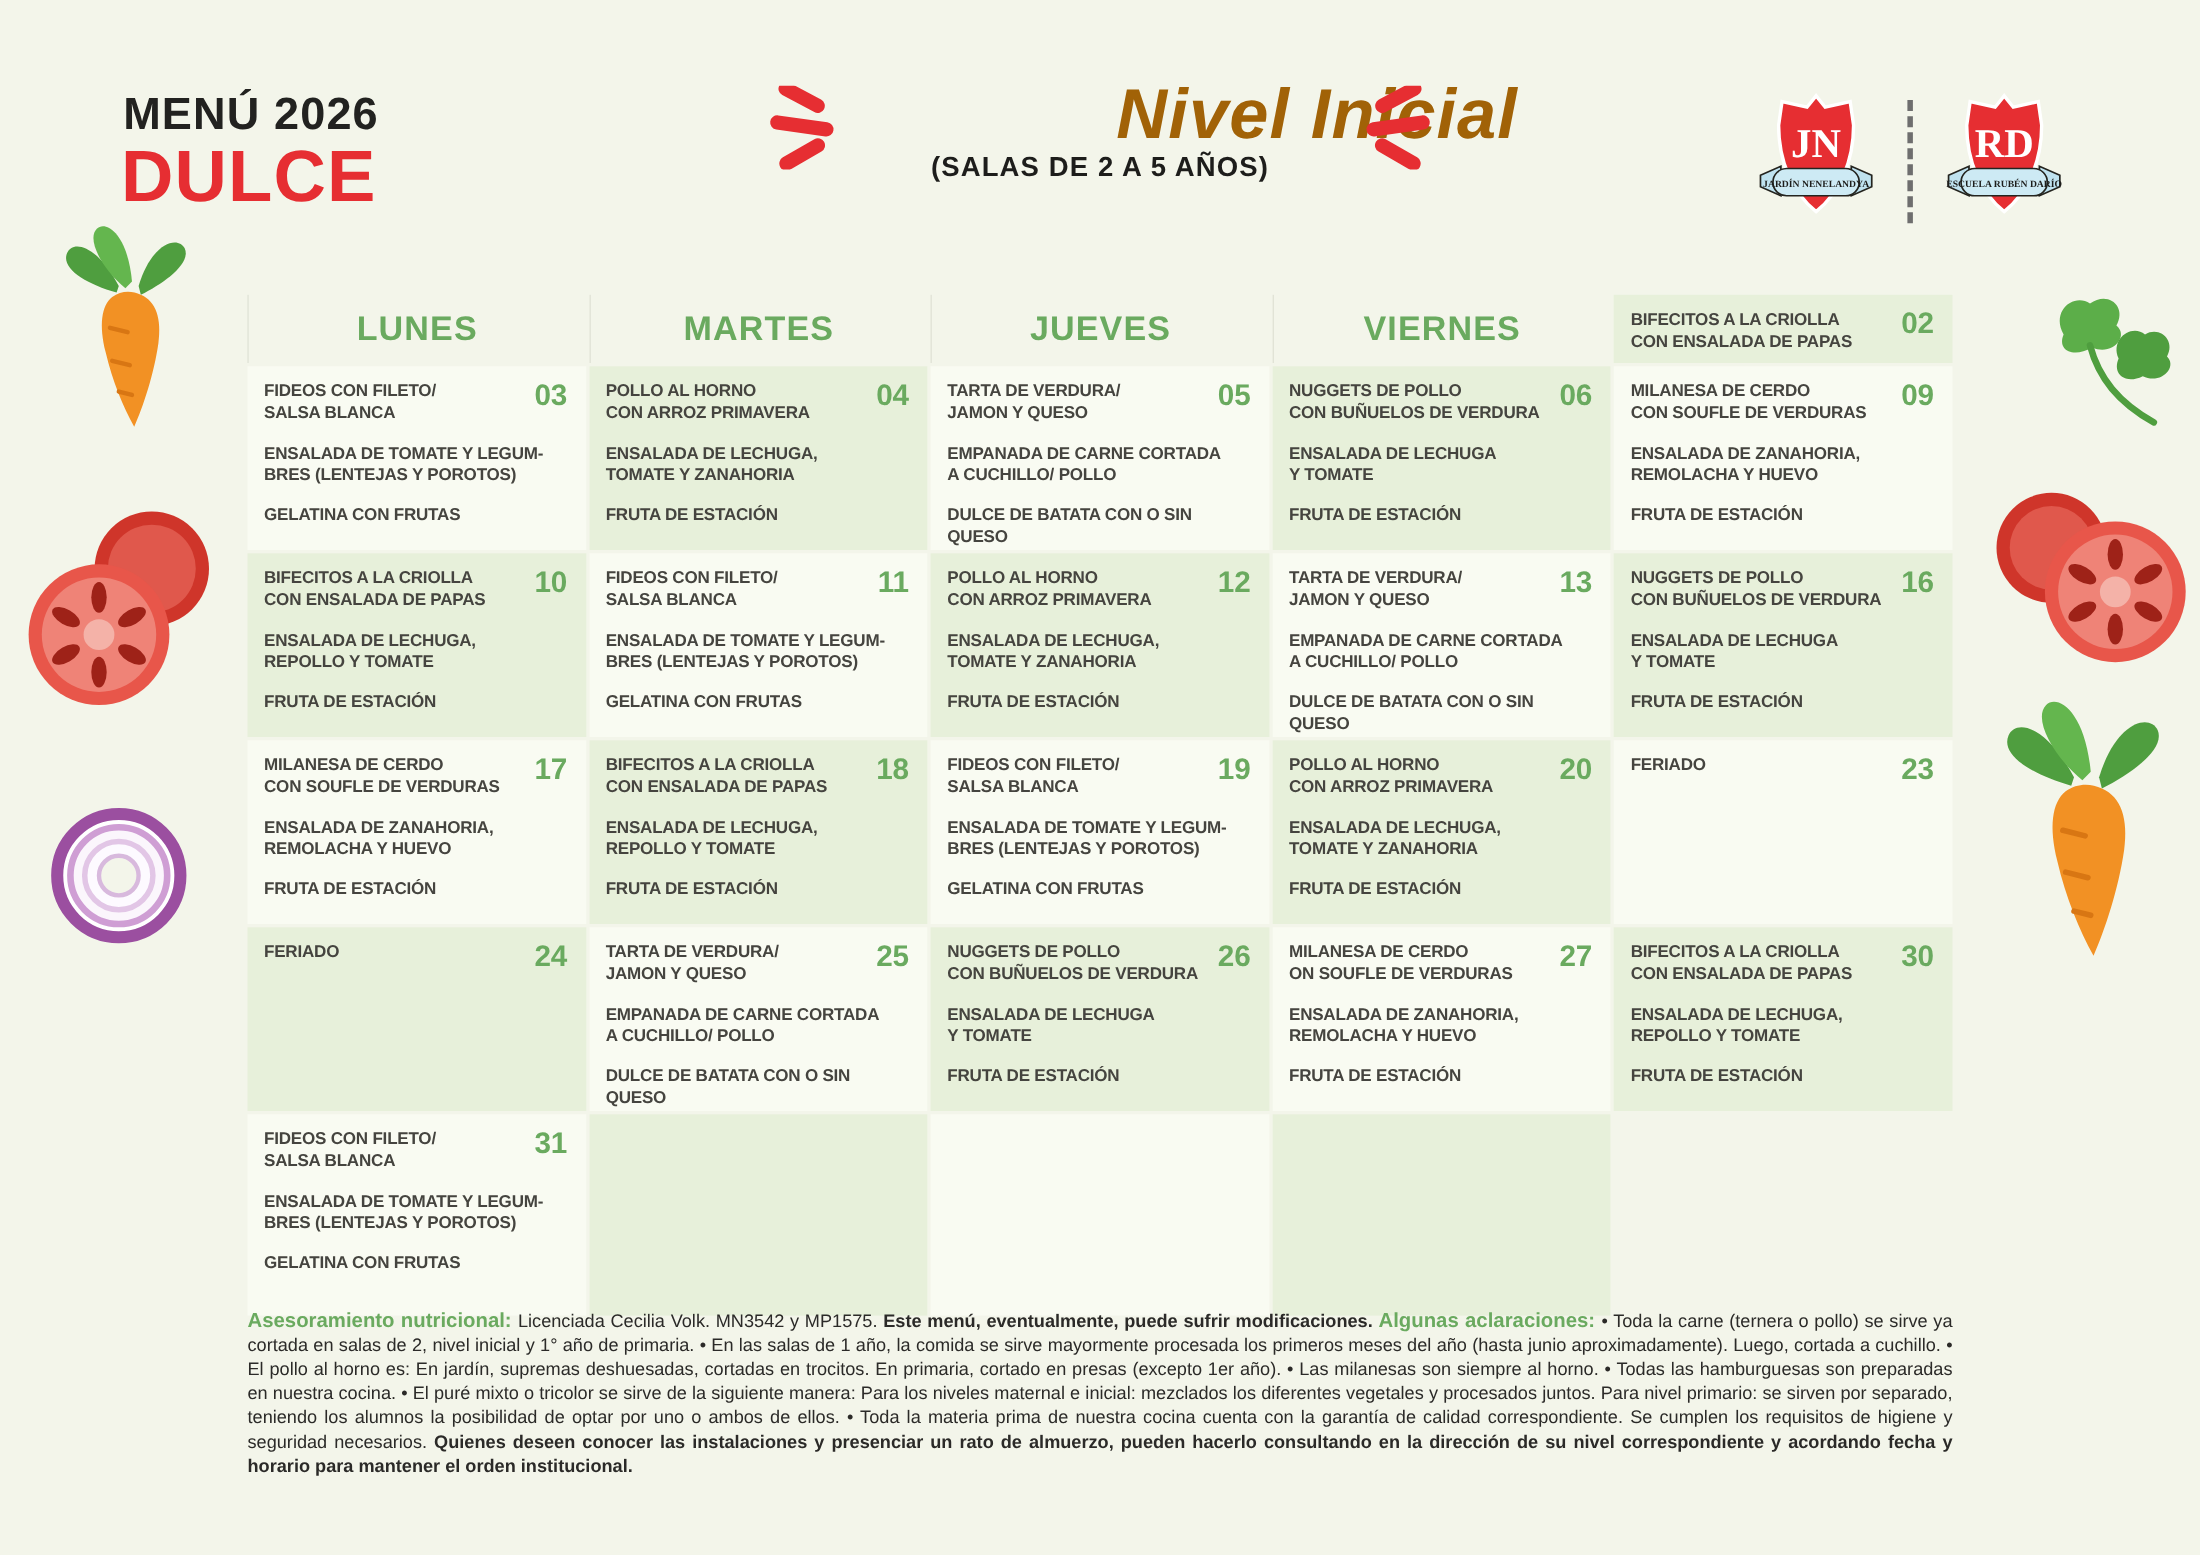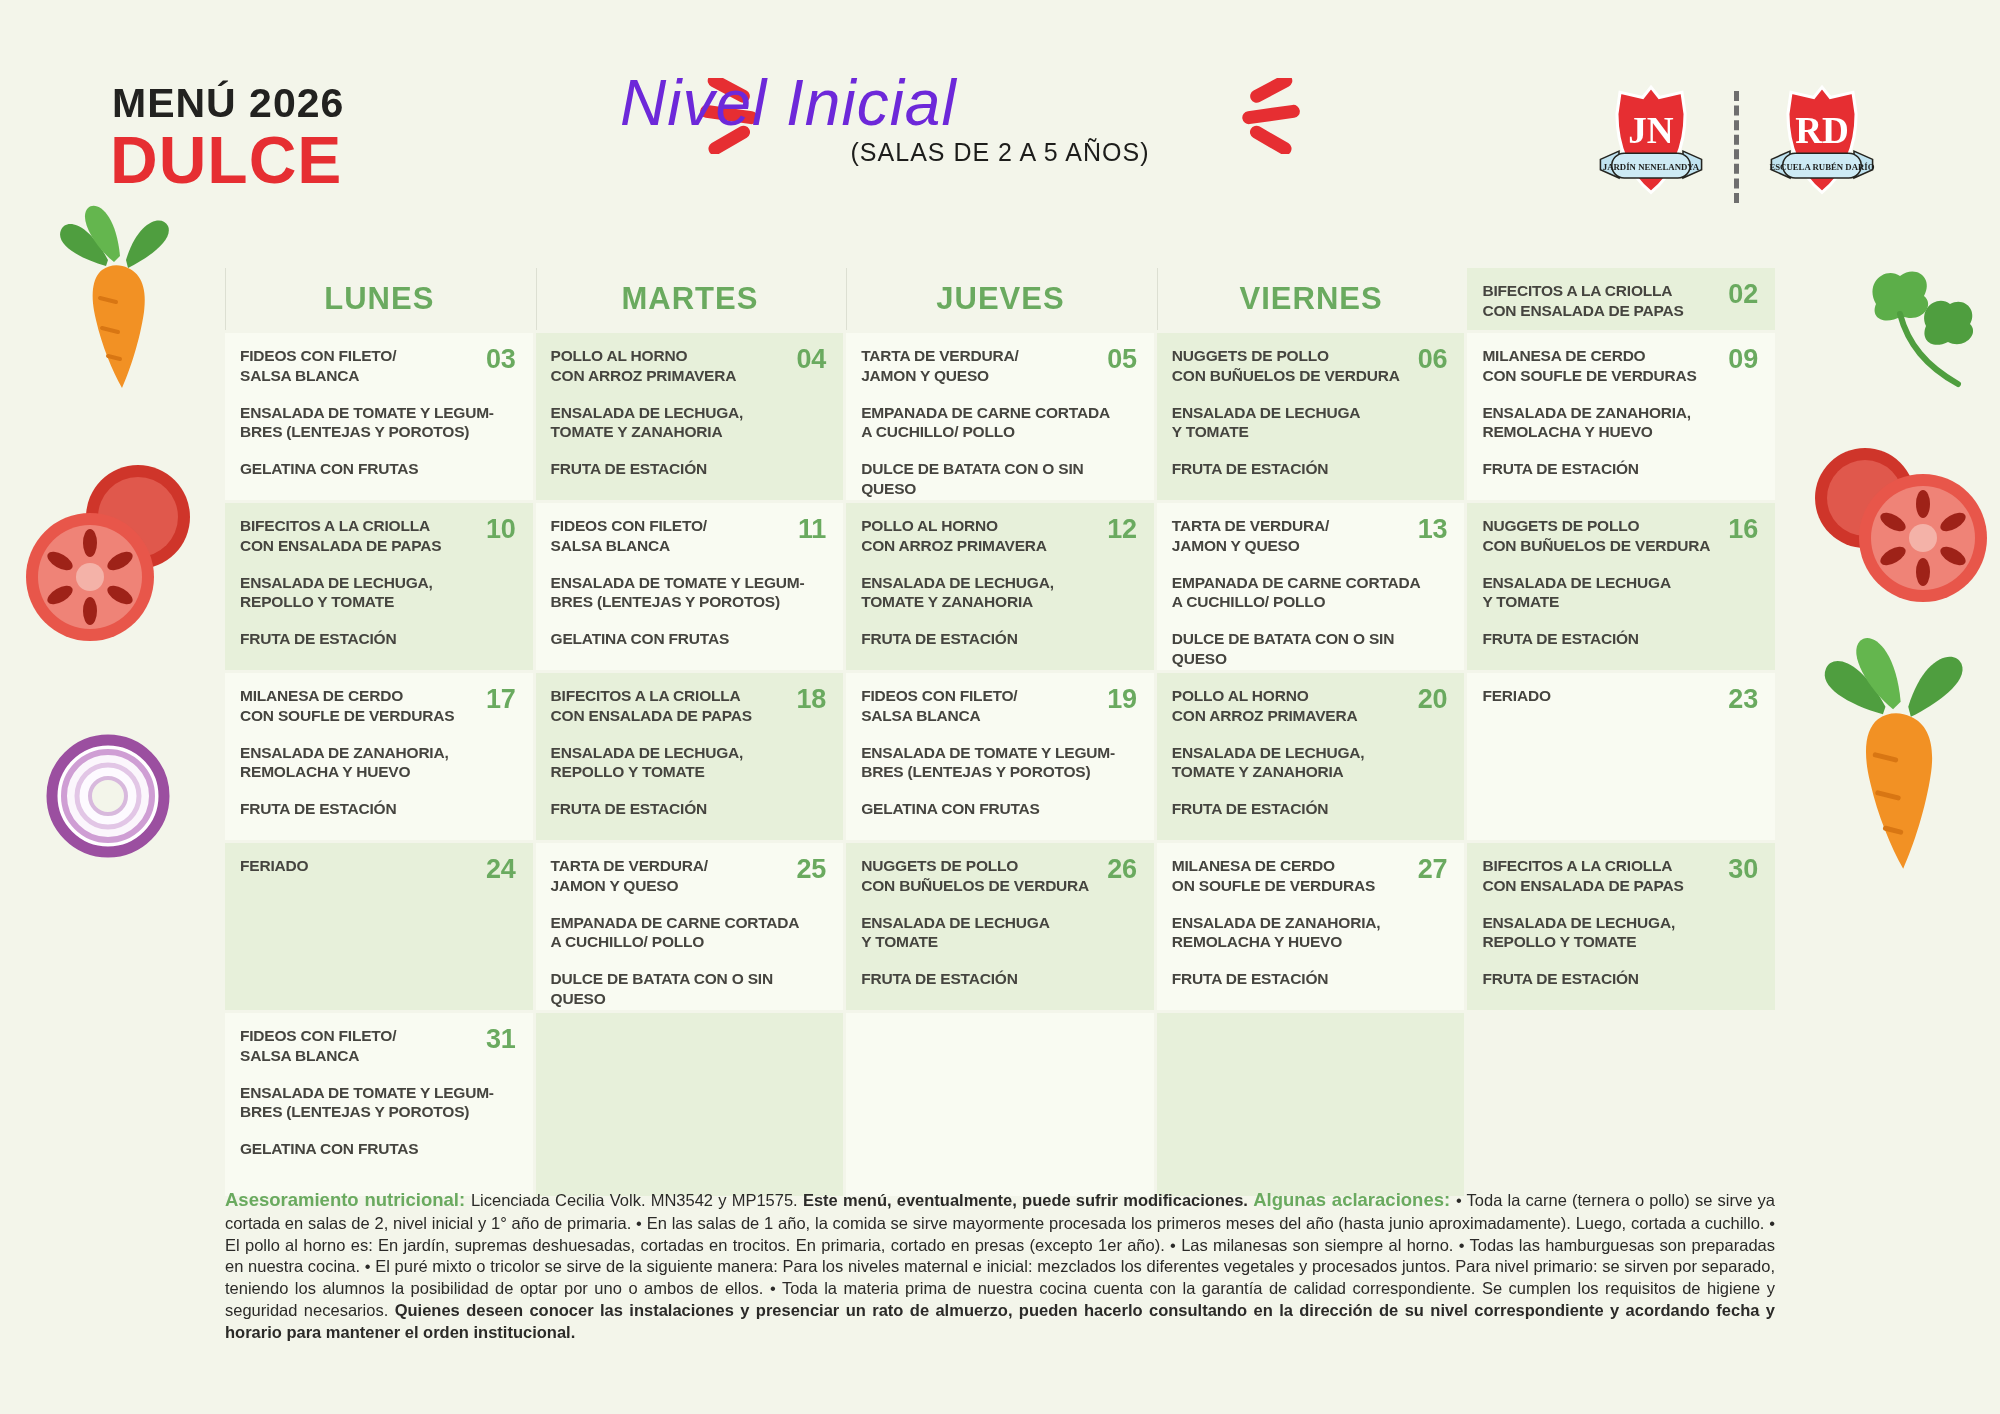--- a/index.html
+++ b/index.html
@@ -7,22 +7,22 @@
     width:2000px;height:1414px;position:relative;overflow:hidden;
     background:#f3f5ea;
     font-family:"Liberation Sans",sans-serif;
     -webkit-font-smoothing:antialiased;
   }
   .abs{position:absolute;}
 
   
   .menu-label{left:112px;top:80px;font-size:41px;font-weight:bold;color:#222220;letter-spacing:1px;}
   .month-label{left:110px;top:122px;font-size:66px;font-weight:bold;color:#e62e32;letter-spacing:1px;}
-  .brand-title{left:620px;top:66px;width:760px;text-align:left;font-size:64px;font-weight:normal;font-style:italic;color:#6d28d9;letter-spacing:1px;}
-  .brand-subtitle{left:620px;top:138px;width:760px;text-align:center;font-size:25px;font-weight:normal;color:#1d1d1b;letter-spacing:1px;}
+  .brand-title{left:620px;top:66px;width:760px;text-align:right;font-size:64px;font-weight:bold;font-style:italic;color:#a16207;letter-spacing:1px;}
+  .brand-subtitle{left:620px;top:138px;width:760px;text-align:center;font-size:25px;font-weight:bold;color:#1d1d1b;letter-spacing:1px;}
   .dash-group{width:72px;height:76px;}
   .dash-left{left:698px;top:78px;}
   .dash-right{left:1230px;top:78px;transform:scaleX(-1);}
 
   .logos{left:1592px;top:83px;display:flex;align-items:center;}
   .logo-sep{height:112px;border-left:5px dashed #6e6e6e;margin:0 24px;}
 
   
   #calendar-grid{
     position:absolute;left:225px;top:268px;width:1550px;

